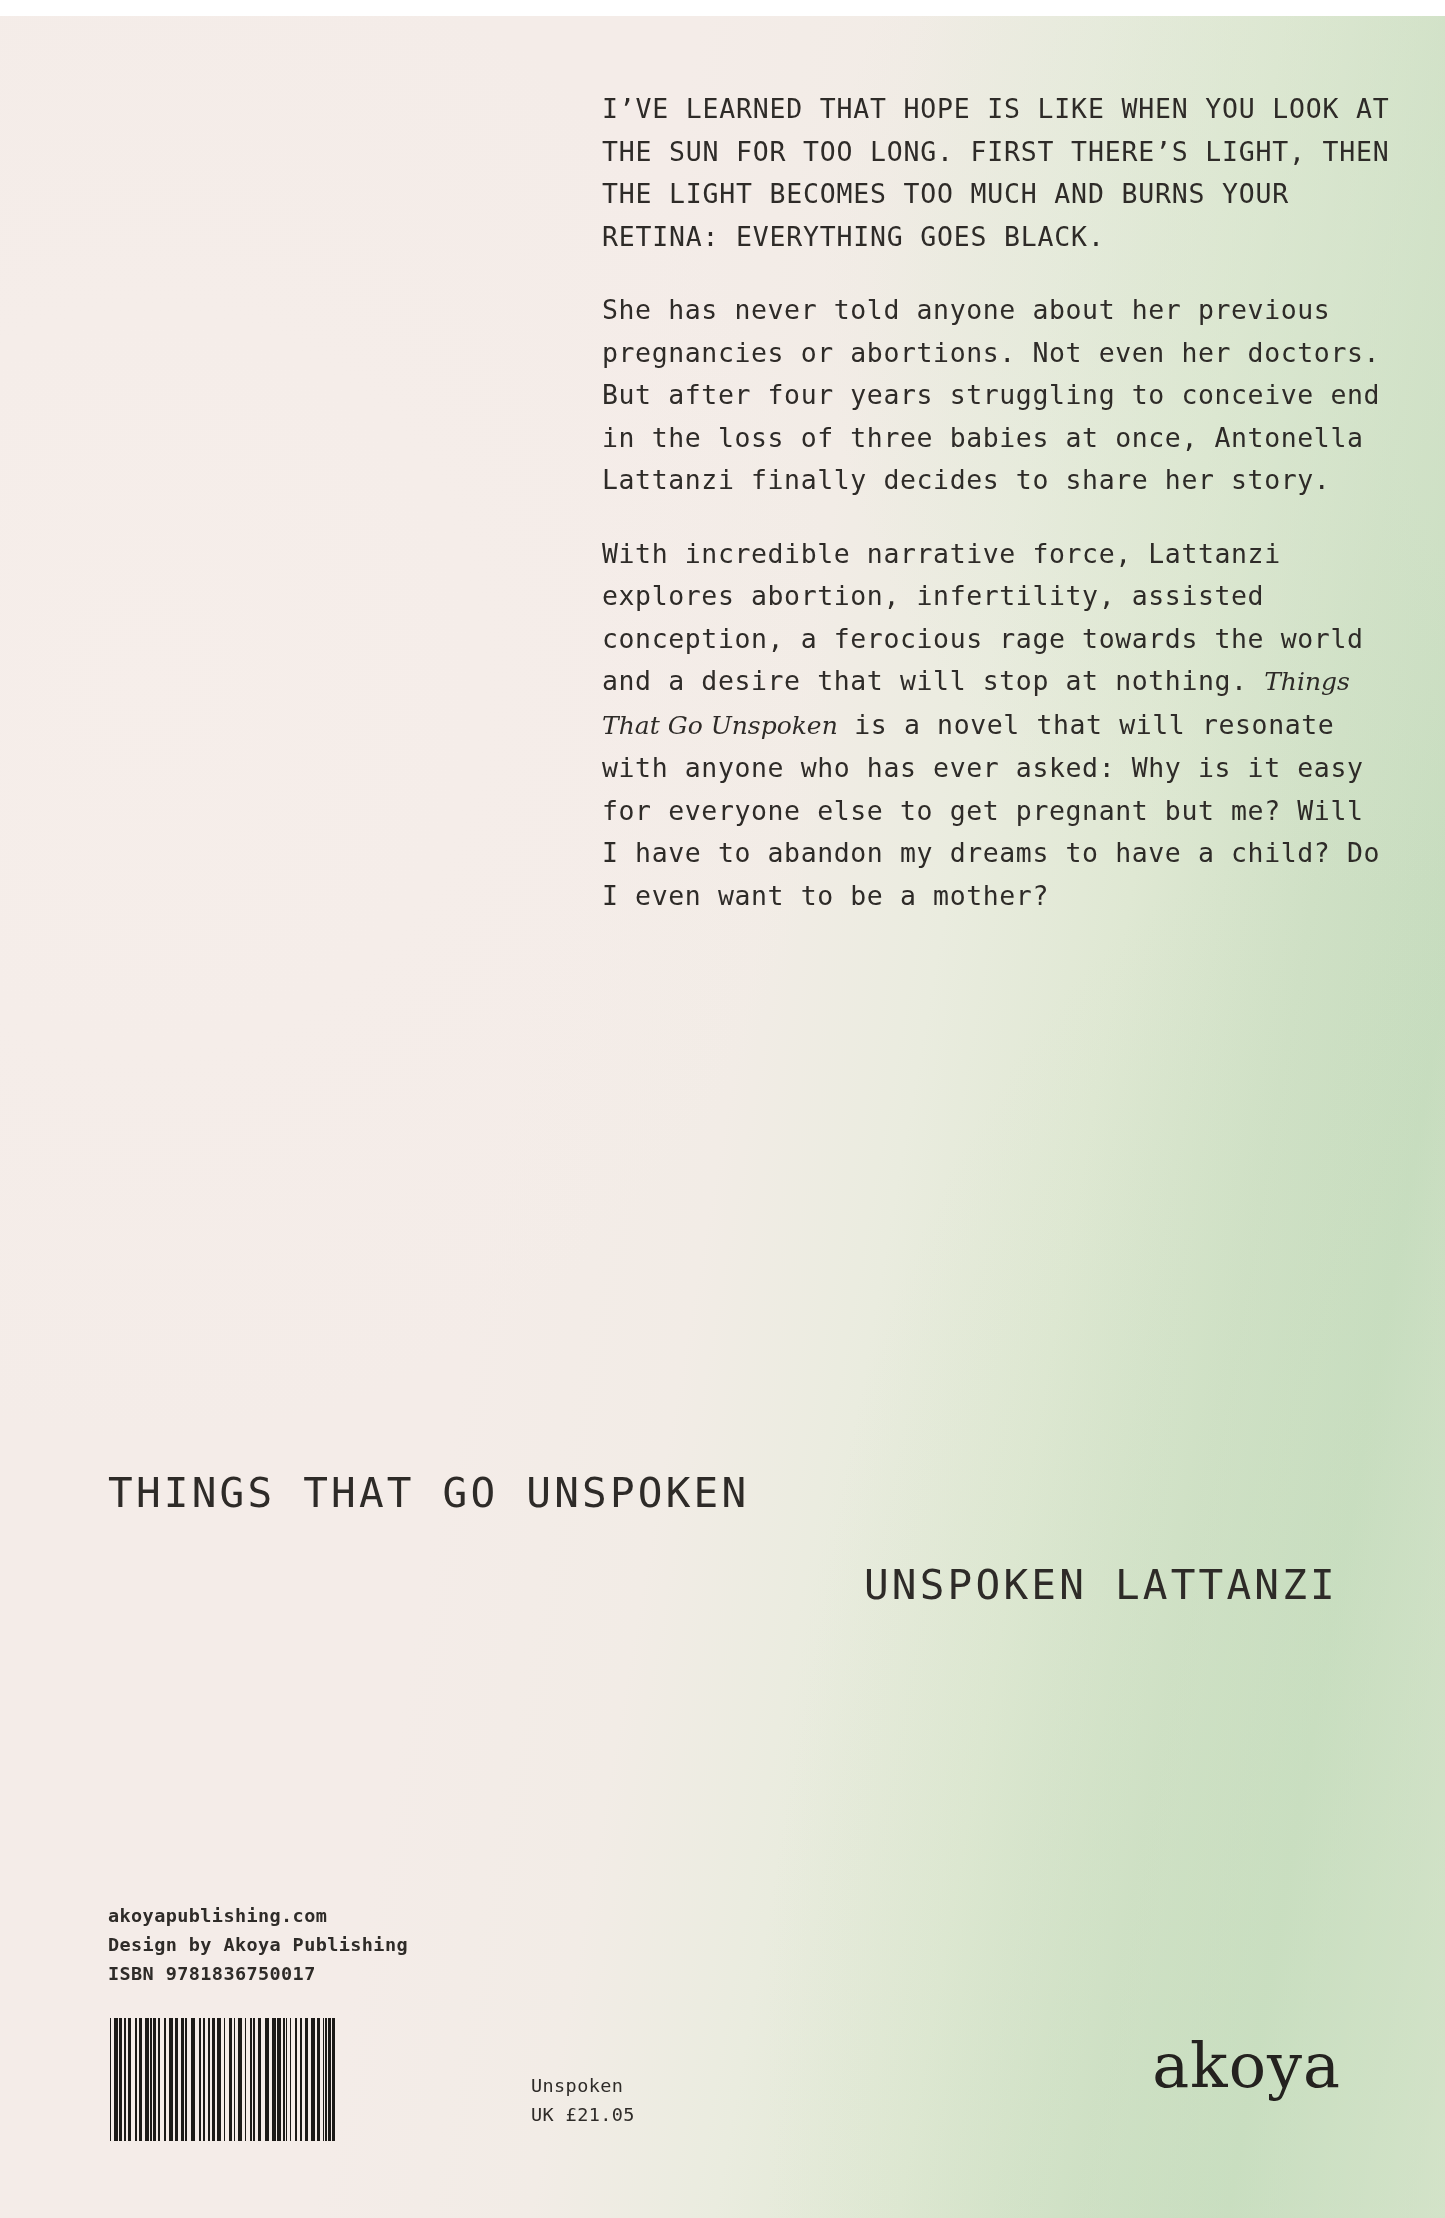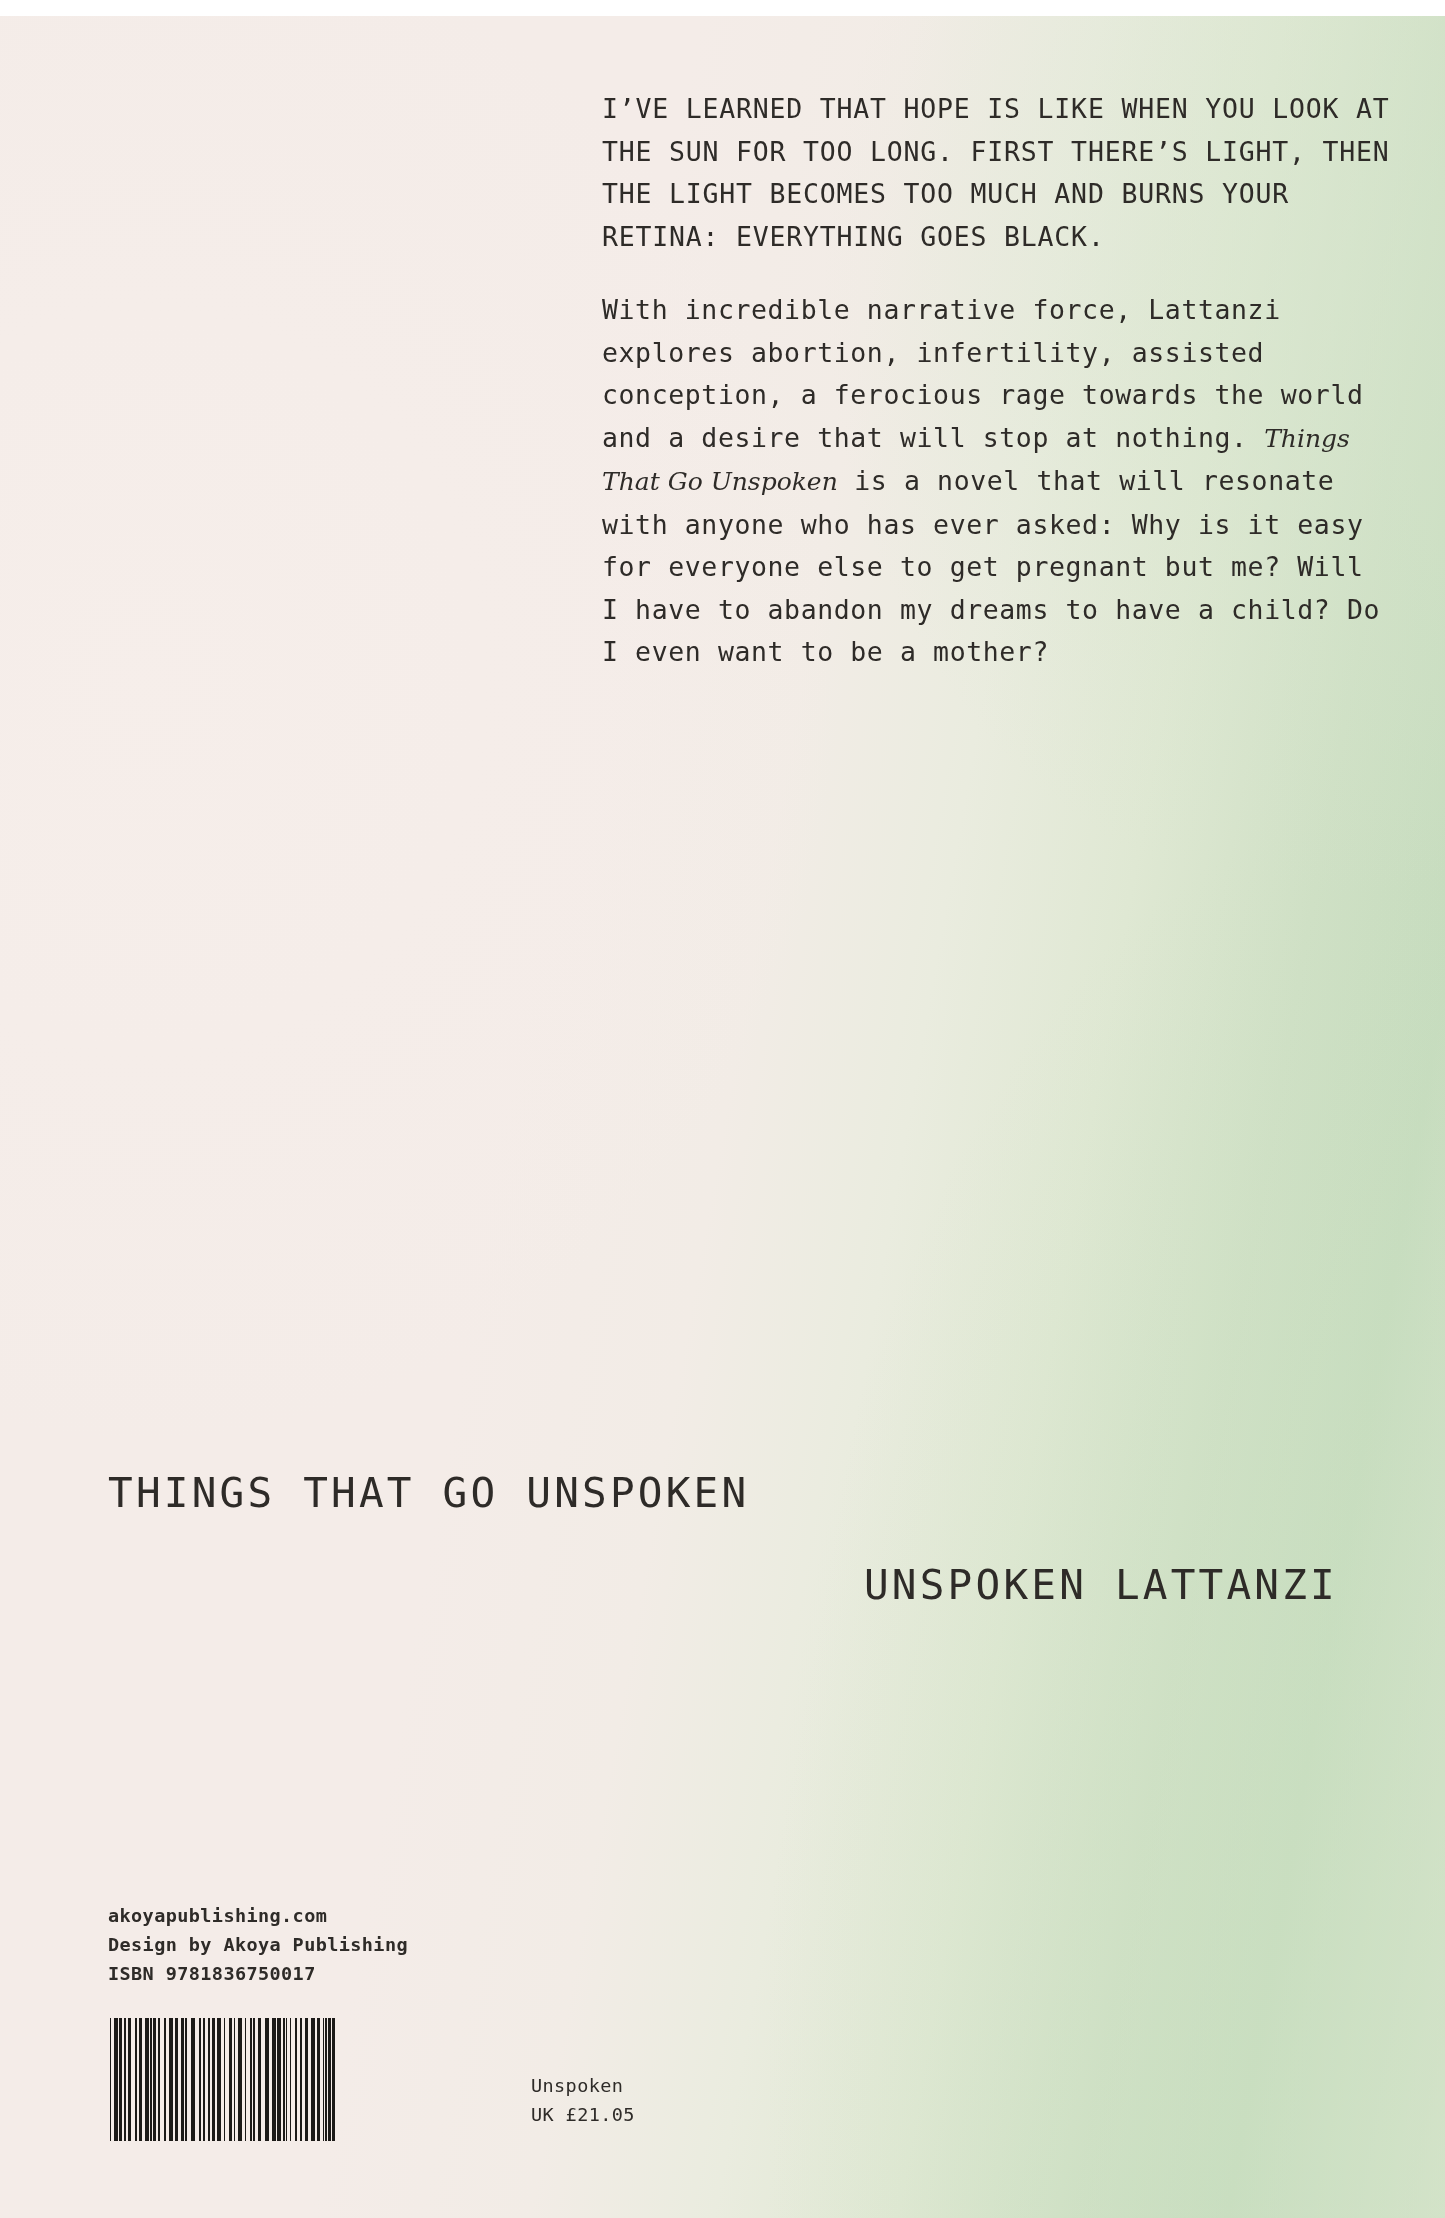--- a/index.html
+++ b/index.html
@@ -154,20 +154,21 @@
   }
 </style>
 </head>
 <body>
 
 <div class="cover">
   <div class="content">
 
     <div class="blurb">
       <p class="caps">I’VE LEARNED THAT HOPE IS LIKE WHEN YOU LOOK AT THE SUN FOR TOO LONG. FIRST THERE’S LIGHT, THEN THE LIGHT BECOMES TOO MUCH AND BURNS YOUR RETINA: EVERYTHING GOES BLACK.</p>
+      <p>She has never told anyone about her previous pregnancies or abortions. Not even her doctors. But after four years struggling to conceive end in the loss of three babies at once, Antonella Lattanzi finally decides to share her story.</p>
       <p>
         <span>With incredible narrative force, Lattanzi explores abortion, infertility, assisted conception, a ferocious rage towards the world and a desire that will stop at nothing. </span><span class="ital">Things That Go Unspoken</span><span> is a novel that will resonate with anyone who has ever asked: Why is it easy for everyone else to get pregnant but me? Will I have to abandon my dreams to have a child? Do I even want to be a mother?</span>
       </p>
     </div>
 
     <div class="title-block">
       <div class="book-title">THINGS THAT GO UNSPOKEN</div>
       <div class="book-author">UNSPOKEN LATTANZI</div>
     </div>
 
@@ -268,15 +269,16 @@
         <div class="bar-gap" style="width:1px"></div>
         <div class="bar" style="width:3px"></div>
         <div class="bar-gap" style="width:3px"></div>
       </div>
 
     <div class="price-block">
       <div>Unspoken</div>
       <div>UK £21.05</div>
     </div>
 
+    <div class="logo">akoya</div>
 
   </div>
 </div>
 
 </body></html>

